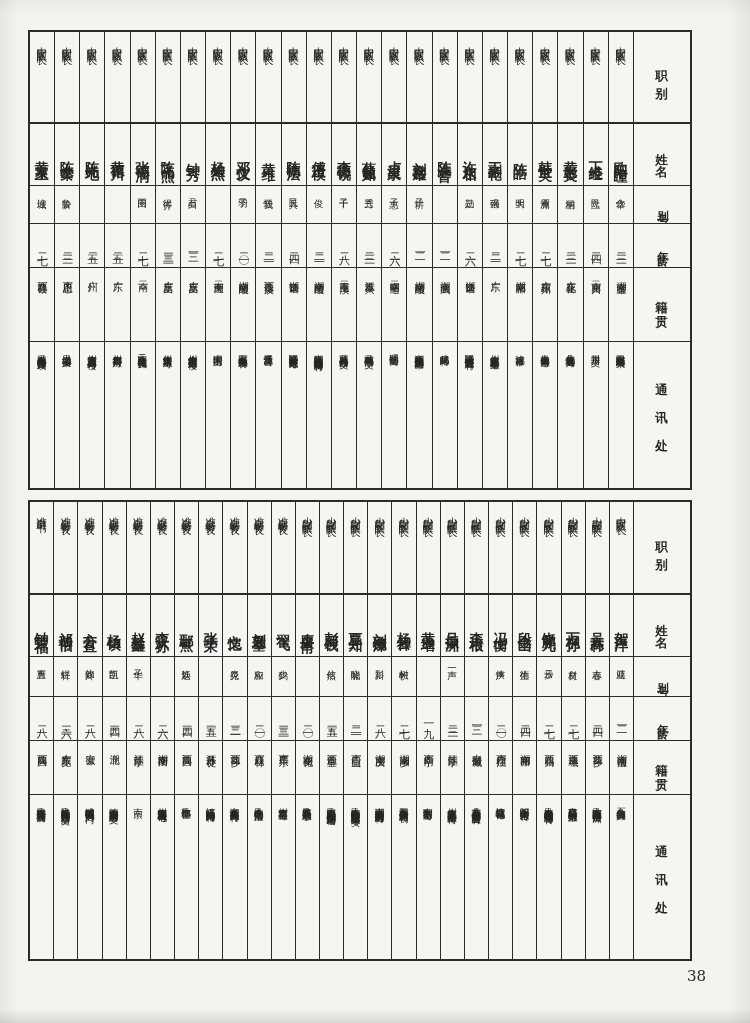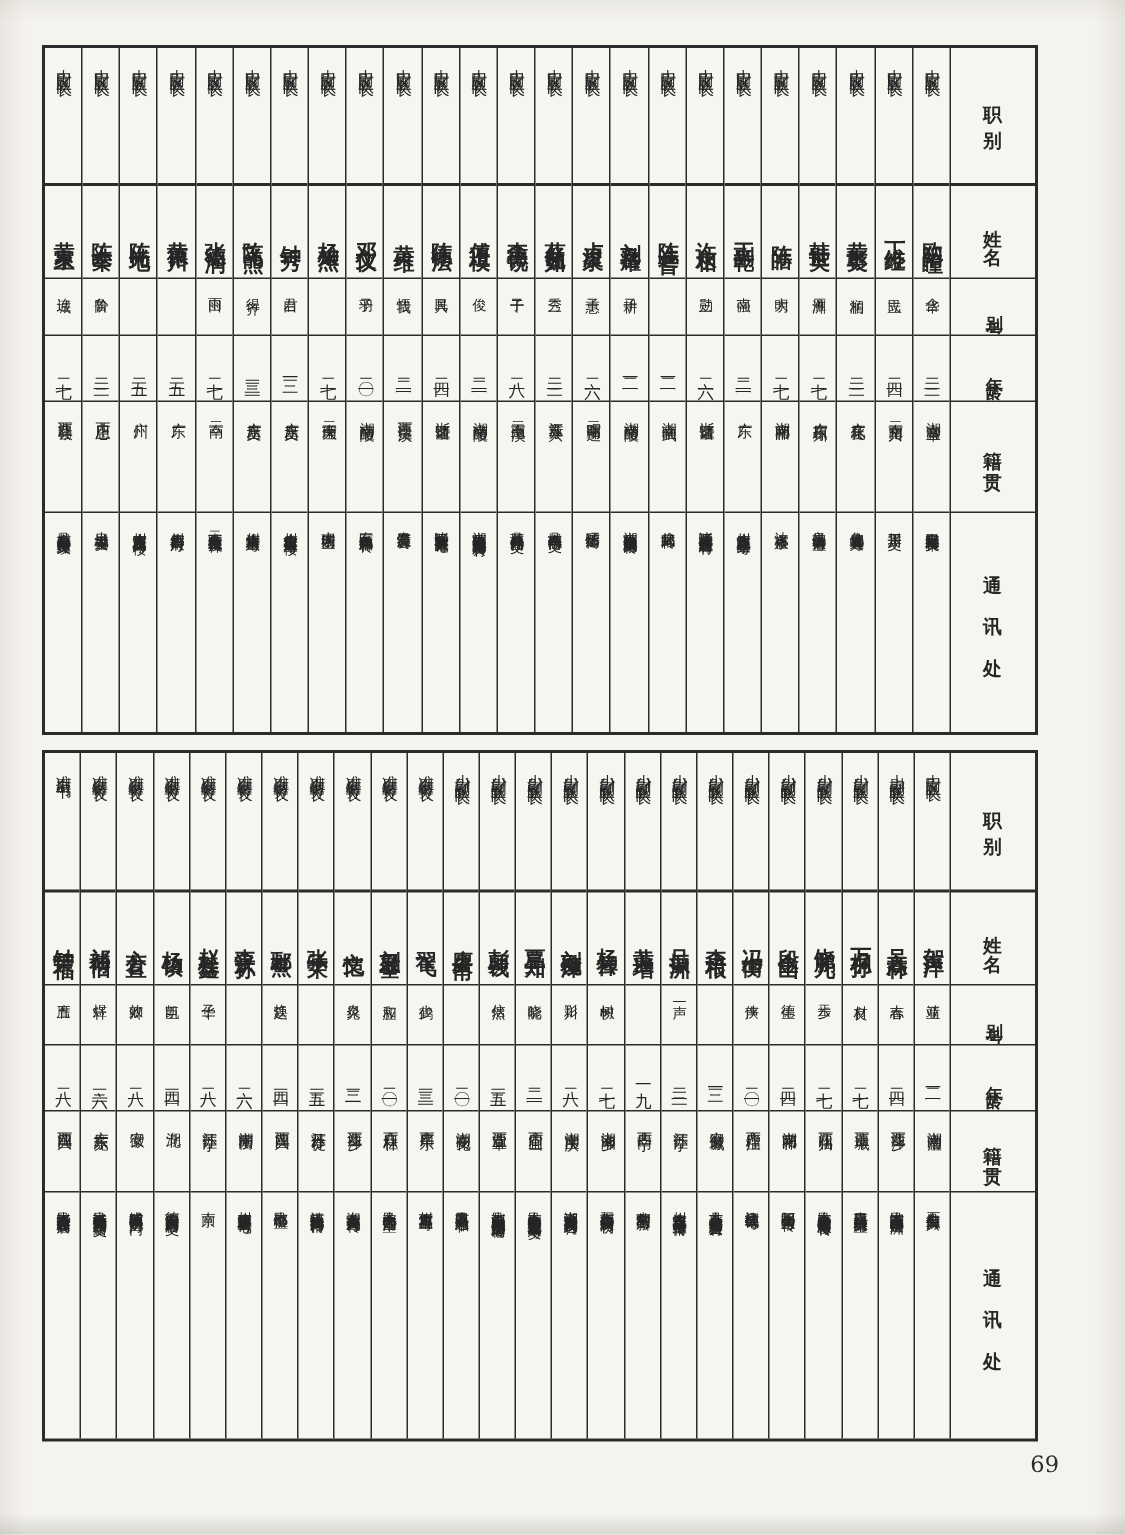--- a/index.html
+++ b/index.html
@@ -1141,14 +1141,14 @@
           <span>二八</span>
         </div>
     <div class="cell origin">
           <span>江西兴国</span>
         </div>
     <div class="cell address">
           <span>本邑崇贤圩惠通商店收转</span>
         </div>
   </div>
 </div>
-  <div class="pageno">69</div>
+  <div class="pageno">38</div>
 </div>
 
 </body></html>

